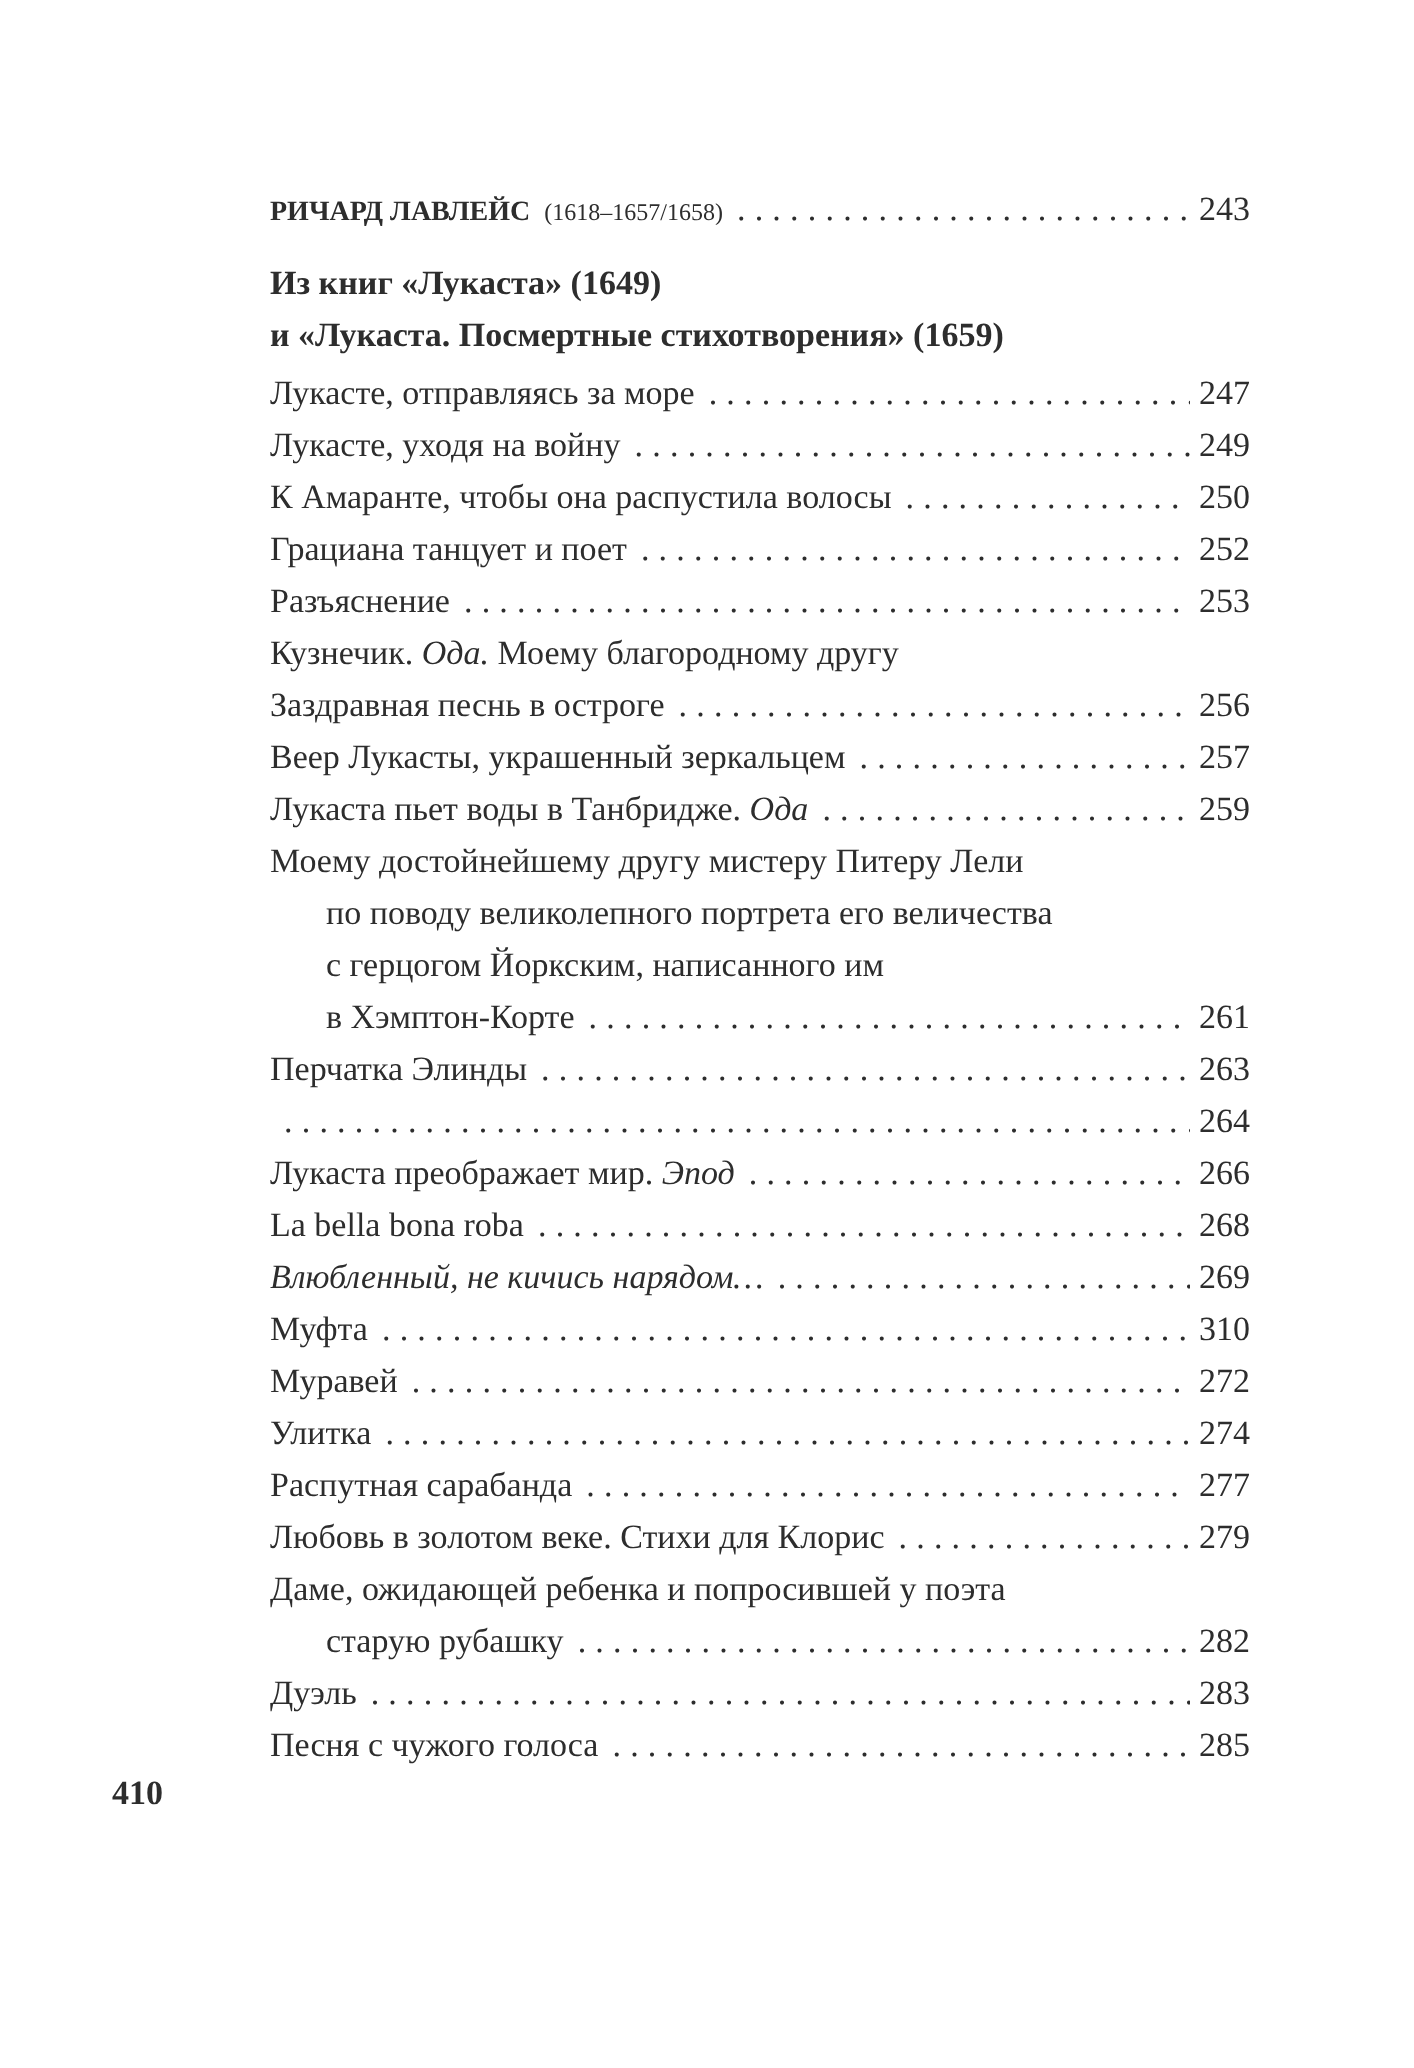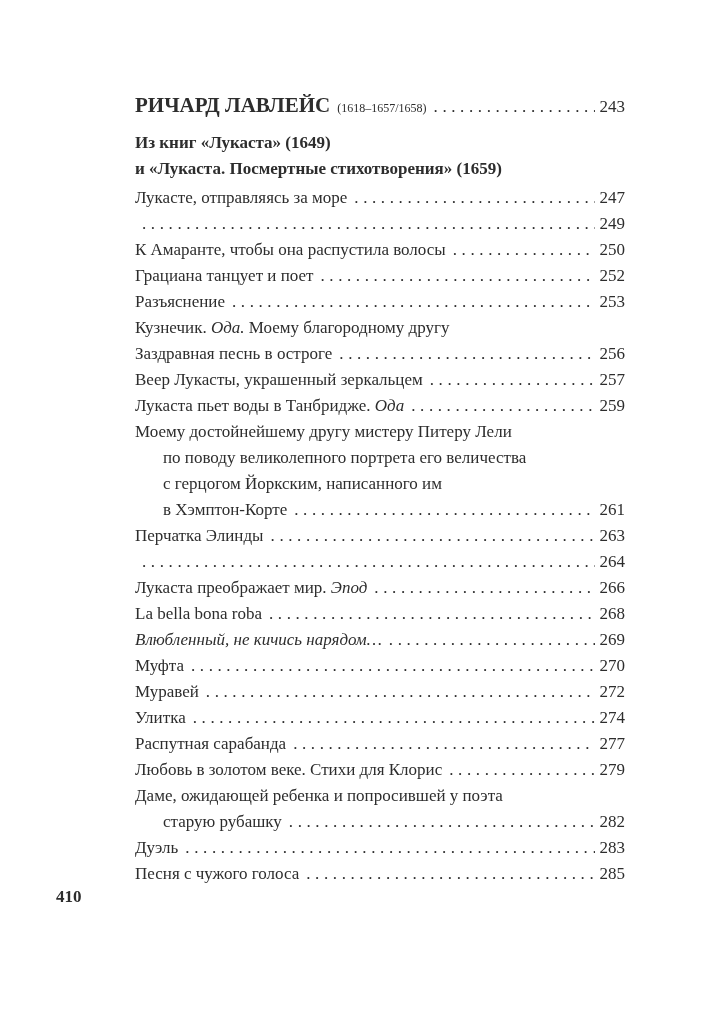--- a/index.html
+++ b/index.html
@@ -25,21 +25,21 @@
   .row {
     display: flex;
     align-items: baseline;
   }
   .header-row {
     font-size: 17px;
     line-height: 26px;
   }
   .author-name {
     font-weight: bold;
-    font-size: 21px;
+    font-size: 14px;
     white-space: nowrap;
   }
   .author-dates {
     margin-left: 7px;
     font-size: 12px;
     white-space: nowrap;
   }
   .subtitle {
     margin-top: 9px;
     font-weight: bold;
@@ -98,20 +98,21 @@
     <div class="entries" id="entries">
         <div class="entry">
           <div class="line last">
             <span class="entry-text"><span>Лукасте, отправляясь за море</span></span>
             <span class="dots"></span>
             <span class="pnum">247</span>
           </div>
         </div>
         <div class="entry">
           <div class="line last">
+            <span class="entry-text"><span>Лукасте, уходя на войну</span></span>
             <span class="dots"></span>
             <span class="pnum">249</span>
           </div>
         </div>
         <div class="entry">
           <div class="line last">
             <span class="entry-text"><span>К Амаранте, чтобы она распустила волосы</span></span>
             <span class="dots"></span>
             <span class="pnum">250</span>
           </div>
@@ -195,21 +196,21 @@
           <div class="line last">
             <span class="entry-text"><span class="it">Влюбленный, не кичись нарядом…</span></span>
             <span class="dots"></span>
             <span class="pnum">269</span>
           </div>
         </div>
         <div class="entry">
           <div class="line last">
             <span class="entry-text"><span>Муфта</span></span>
             <span class="dots"></span>
-            <span class="pnum">270</span>
+            <span class="pnum">310</span>
           </div>
         </div>
         <div class="entry">
           <div class="line last">
             <span class="entry-text"><span>Муравей</span></span>
             <span class="dots"></span>
             <span class="pnum">272</span>
           </div>
         </div>
         <div class="entry">

